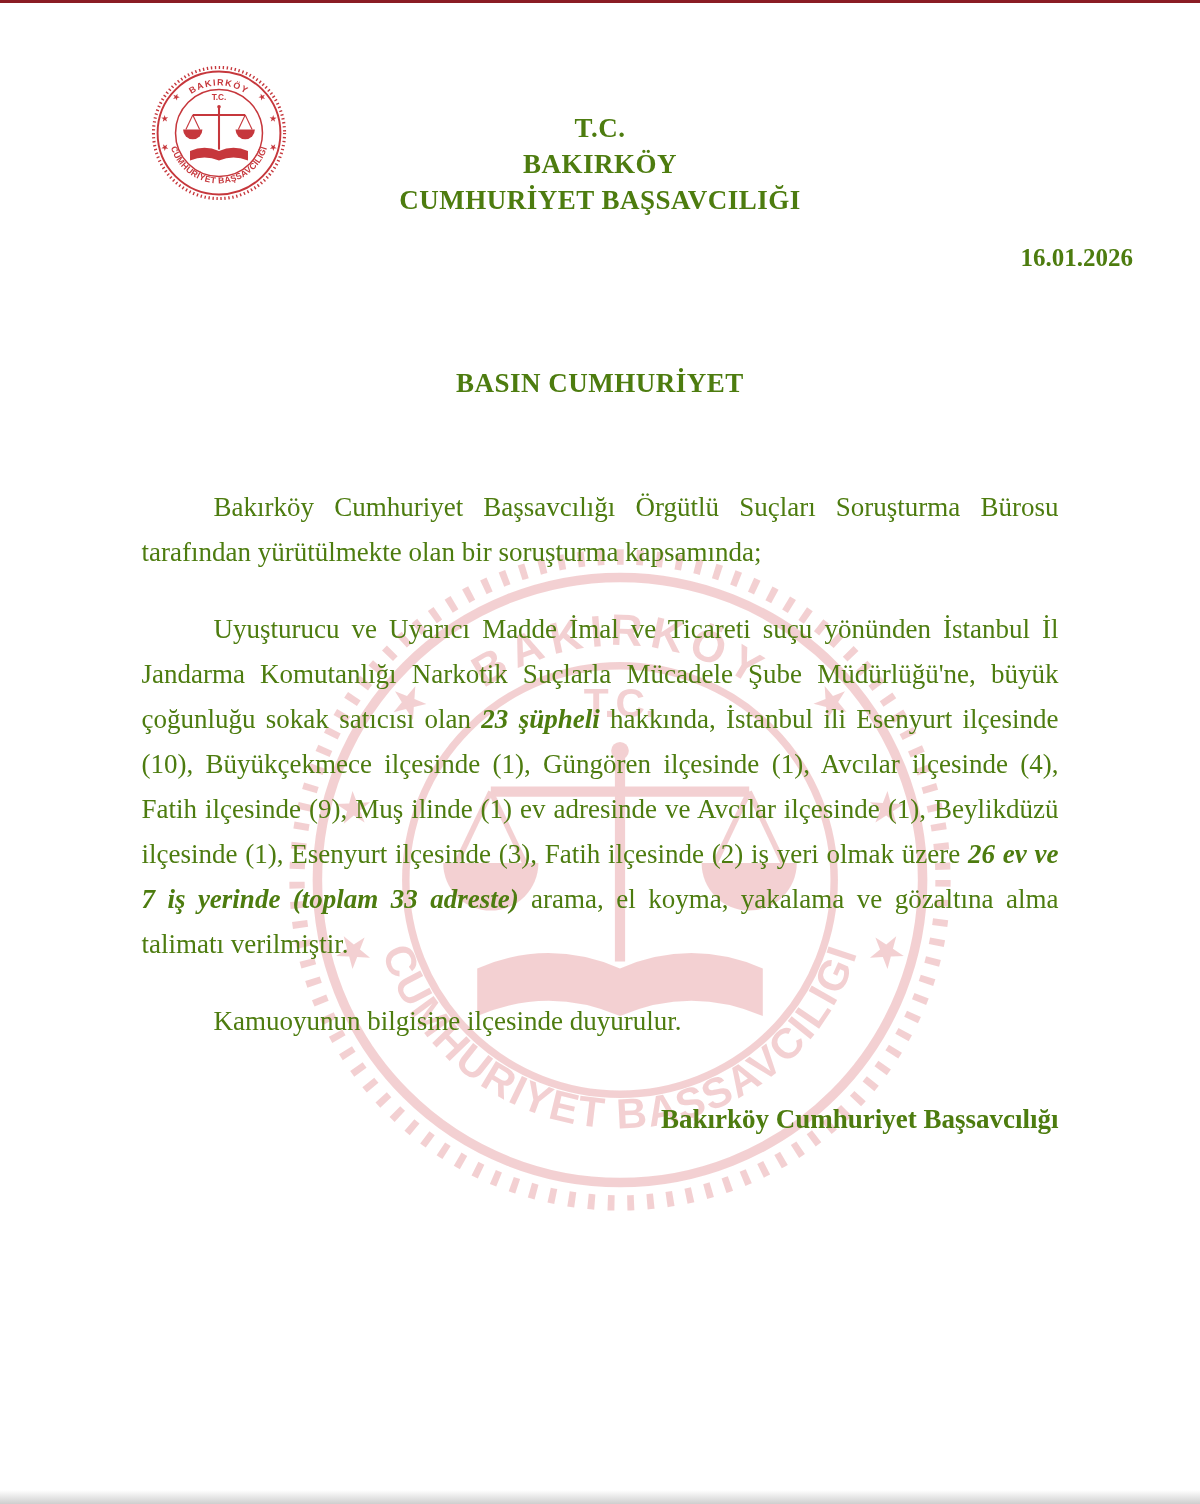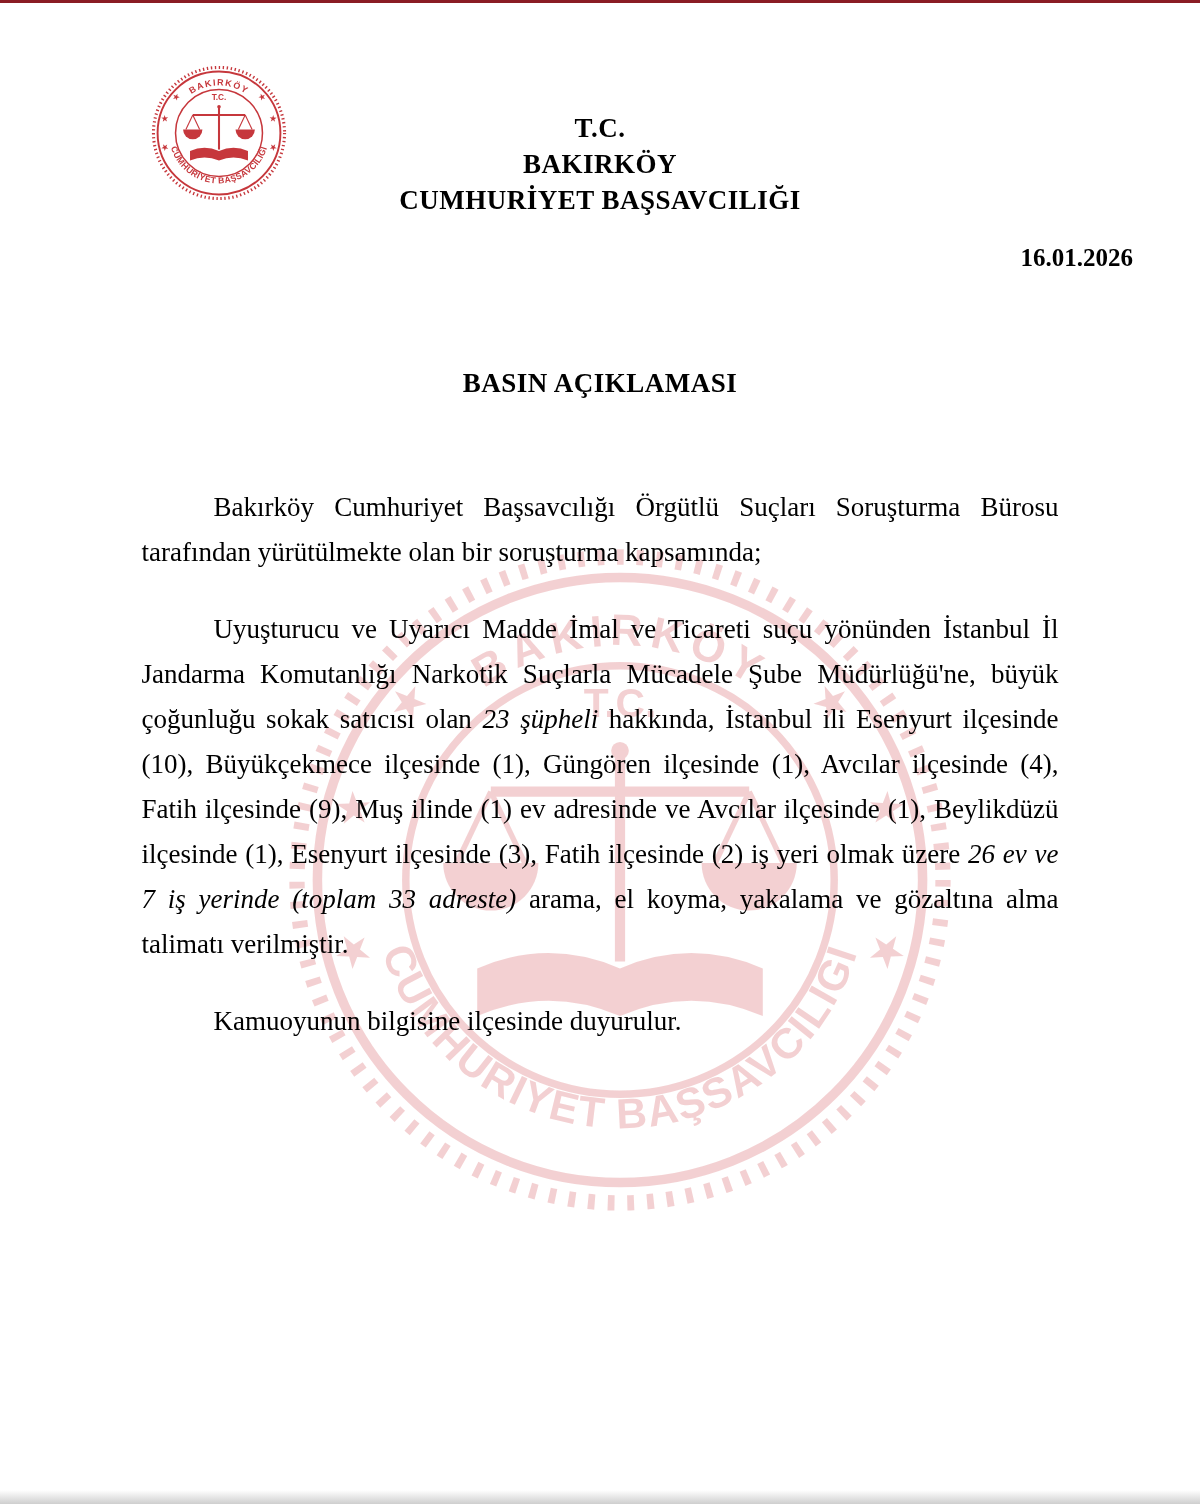--- a/index.html
+++ b/index.html
@@ -2,21 +2,21 @@
 <html><head>
 <meta charset="utf-8">
 <style>
   html, body { margin: 0; padding: 0; background: #ffffff; }
   .page {
     position: relative;
     width: 1200px;
     height: 1504px;
     background: #ffffff;
     font-family: "Liberation Serif", serif;
-    color: #000000;
+    color: #4d7c0f;
     overflow: hidden;
   }
   .top-line {
     position: absolute; top: 0; left: 0; right: 0;
     height: 3px; background: #8a1c24;
   }
   .scan-edge {
     position: absolute; bottom: 0; left: 0; right: 0; height: 14px;
     background: linear-gradient(to bottom, rgba(0,0,0,0), rgba(60,60,60,0.25));
   }
@@ -63,21 +63,21 @@
     margin: 86px auto 0 auto;
     width: 917px;
     font-size: 27px;
     line-height: 45px;
     text-align: justify;
   }
   .body-text p {
     margin: 0 0 32px 0;
     text-indent: 72px;
   }
-  .bi { font-weight: normal; font-style: italic; margin-top: 20px; }
+  .bi { font-weight: bold; font-style: italic; margin-top: 20px; }
   .signature {
     margin: 60px auto 0 auto;
     width: 917px;
     text-align: right;
     font-weight: bold;
     font-size: 27px;
   }
   svg text { font-family: "Liberation Sans", sans-serif; }
 </style>
 </head>
@@ -135,24 +135,25 @@
 
   <div class="content">
     <div class="header-block">
       <div>T.C.</div>
       <div>BAKIRKÖY</div>
       <div>CUMHURİYET BAŞSAVCILIĞI</div>
     </div>
 
     <div class="date-line">16.01.2026</div>
 
-    <div class="doc-title">BASIN AÇIKLAMASI</div>
+    <div class="doc-title">BASIN CUMHURİYET</div>
 
     <div class="body-text">
       <p>Bakırköy Cumhuriyet Başsavcılığı Örgütlü Suçları Soruşturma Bürosu tarafından yürütülmekte olan bir soruşturma kapsamında;</p>
       <p><span>Uyuşturucu ve Uyarıcı Madde İmal ve Ticareti suçu yönünden İstanbul İl Jandarma Komutanlığı Narkotik Suçlarla Mücadele Şube Müdürlüğü'ne, büyük çoğunluğu sokak satıcısı olan </span><span class="bi">23 şüpheli</span><span> hakkında, İstanbul ili Esenyurt ilçesinde (10), Büyükçekmece ilçesinde (1), Güngören ilçesinde (1), Avcılar ilçesinde (4), Fatih ilçesinde (9), Muş ilinde (1) ev adresinde ve Avcılar ilçesinde (1), Beylikdüzü ilçesinde (1), Esenyurt ilçesinde (3), Fatih ilçesinde (2) iş yeri olmak üzere </span><span class="bi">26 ev ve 7 iş yerinde </span><span class="bi">(toplam 33 adreste)</span><span>  arama, el koyma, yakalama ve gözaltına alma talimatı verilmiştir.</span></p>
       <p>Kamuoyunun bilgisine ilçesinde duyurulur.</p>
     </div>
 
+    <div class="signature">Bakırköy Cumhuriyet Başsavcılığı</div>
   </div>
 
   <div class="scan-edge"></div>
 </div>
 
 </body></html>

